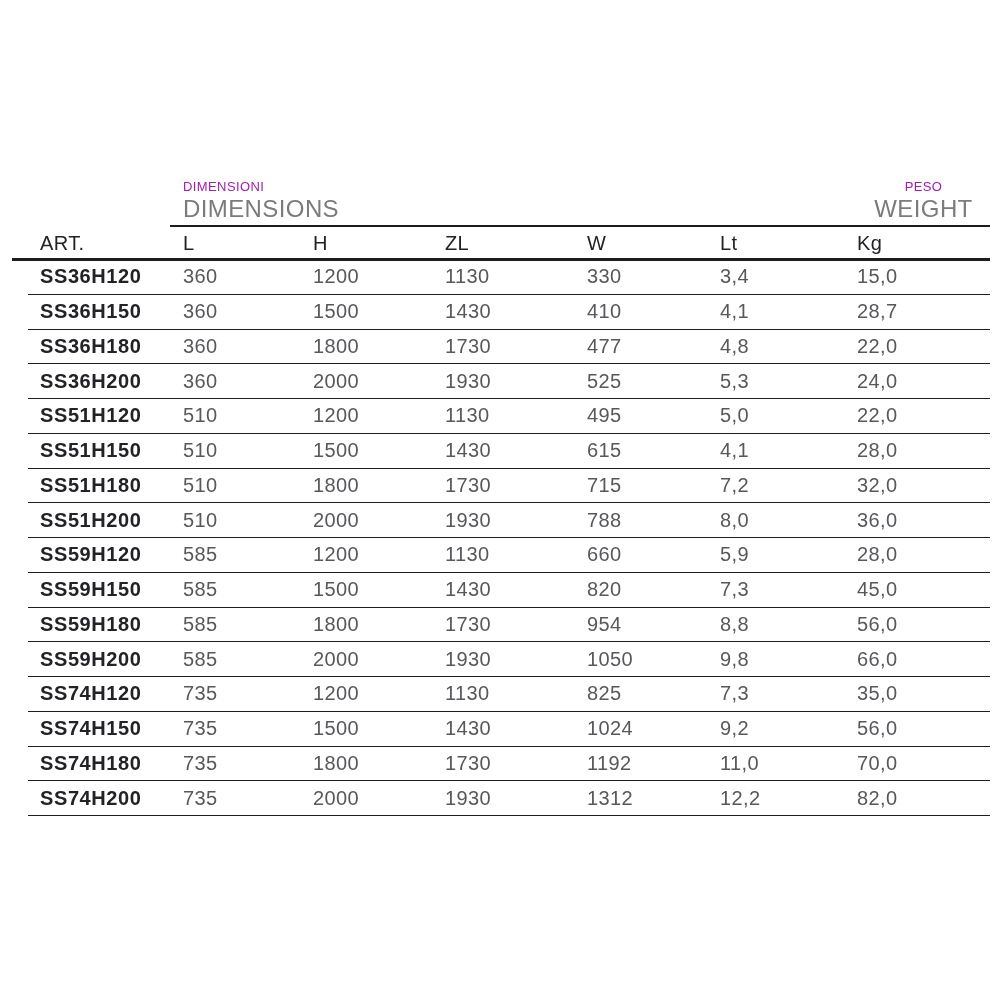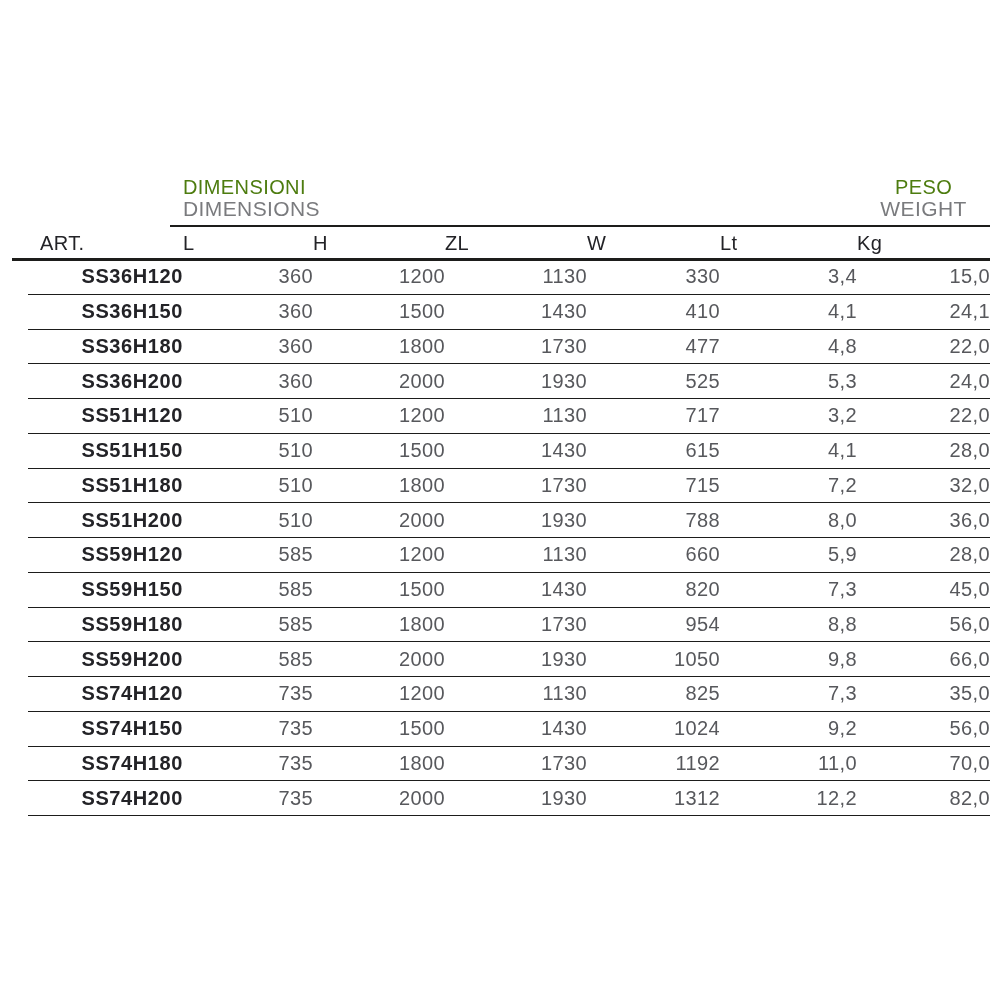--- a/index.html
+++ b/index.html
@@ -29,26 +29,26 @@
     height: 54px;
     position: relative;
   }
   .group-cell {
     padding-top: 4px;
     line-height: 22px;
     letter-spacing: 0.4px;
   }
   .group-title {
     display: block;
-    font-size: 20px;
-    color: #4d7c0f;
+    font-size: 13px;
+    color: #a21caf;
   }
   .group-subtitle {
     display: block;
-    font-size: 21px;
+    font-size: 24px;
     color: #7a7b7e;
   }
   .gc-dim { grid-column: 2 / span 3; }
   .gc-resa { grid-column: 5; }
   .gc-cap  { grid-column: 6; }
   .gc-peso { grid-column: 7; text-align: center; }
   
   .group-underline {
     position: absolute;
     top: 53px;
@@ -79,21 +79,20 @@
     width: 978px;
     height: 2.6px;
     background: #1d1d1b;
   }
   
   .row {
     height: 34.75px;
     box-sizing: border-box;
     border-bottom: 1.4px solid #1d1d1b;
     align-items: center;
-    text-align: right;
   }
   .cell {
     font-size: 20px;
     color: #57585c;
     letter-spacing: 0.4px;
     white-space: nowrap;
   }
   .cell.art {
     color: #232327;
     font-weight: 700;
@@ -139,21 +138,21 @@
         <div class="cell">3,4</div>
         <div class="cell">15,0</div>
       </div>
       <div class="row grid7">
         <div class="cell art first">SS36H150</div>
         <div class="cell">360</div>
         <div class="cell">1500</div>
         <div class="cell">1430</div>
         <div class="cell">410</div>
         <div class="cell">4,1</div>
-        <div class="cell">24,1</div>
+        <div class="cell">28,7</div>
       </div>
       <div class="row grid7">
         <div class="cell art first">SS36H180</div>
         <div class="cell">360</div>
         <div class="cell">1800</div>
         <div class="cell">1730</div>
         <div class="cell">477</div>
         <div class="cell">4,8</div>
         <div class="cell">22,0</div>
       </div>
@@ -164,22 +163,22 @@
         <div class="cell">1930</div>
         <div class="cell">525</div>
         <div class="cell">5,3</div>
         <div class="cell">24,0</div>
       </div>
       <div class="row grid7">
         <div class="cell art first">SS51H120</div>
         <div class="cell">510</div>
         <div class="cell">1200</div>
         <div class="cell">1130</div>
-        <div class="cell">717</div>
-        <div class="cell">3,2</div>
+        <div class="cell">495</div>
+        <div class="cell">5,0</div>
         <div class="cell">22,0</div>
       </div>
       <div class="row grid7">
         <div class="cell art first">SS51H150</div>
         <div class="cell">510</div>
         <div class="cell">1500</div>
         <div class="cell">1430</div>
         <div class="cell">615</div>
         <div class="cell">4,1</div>
         <div class="cell">28,0</div>

